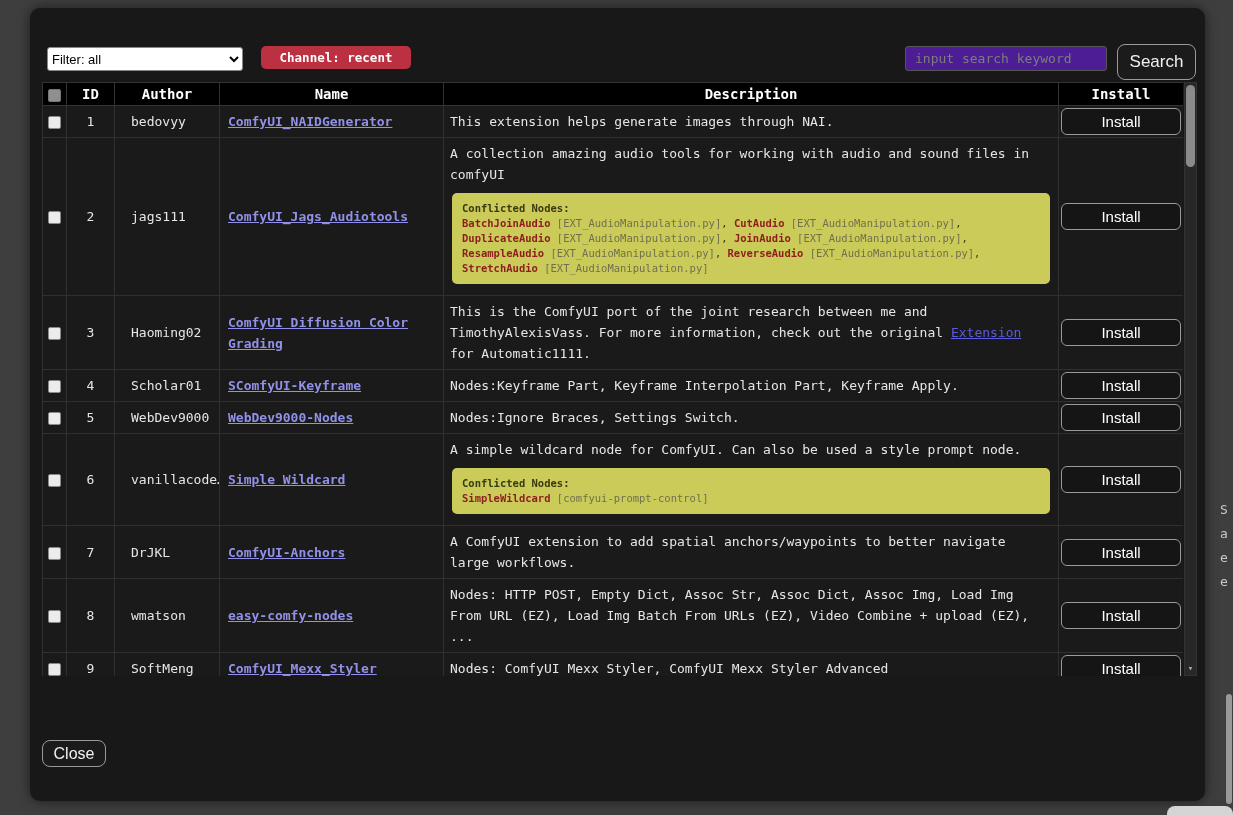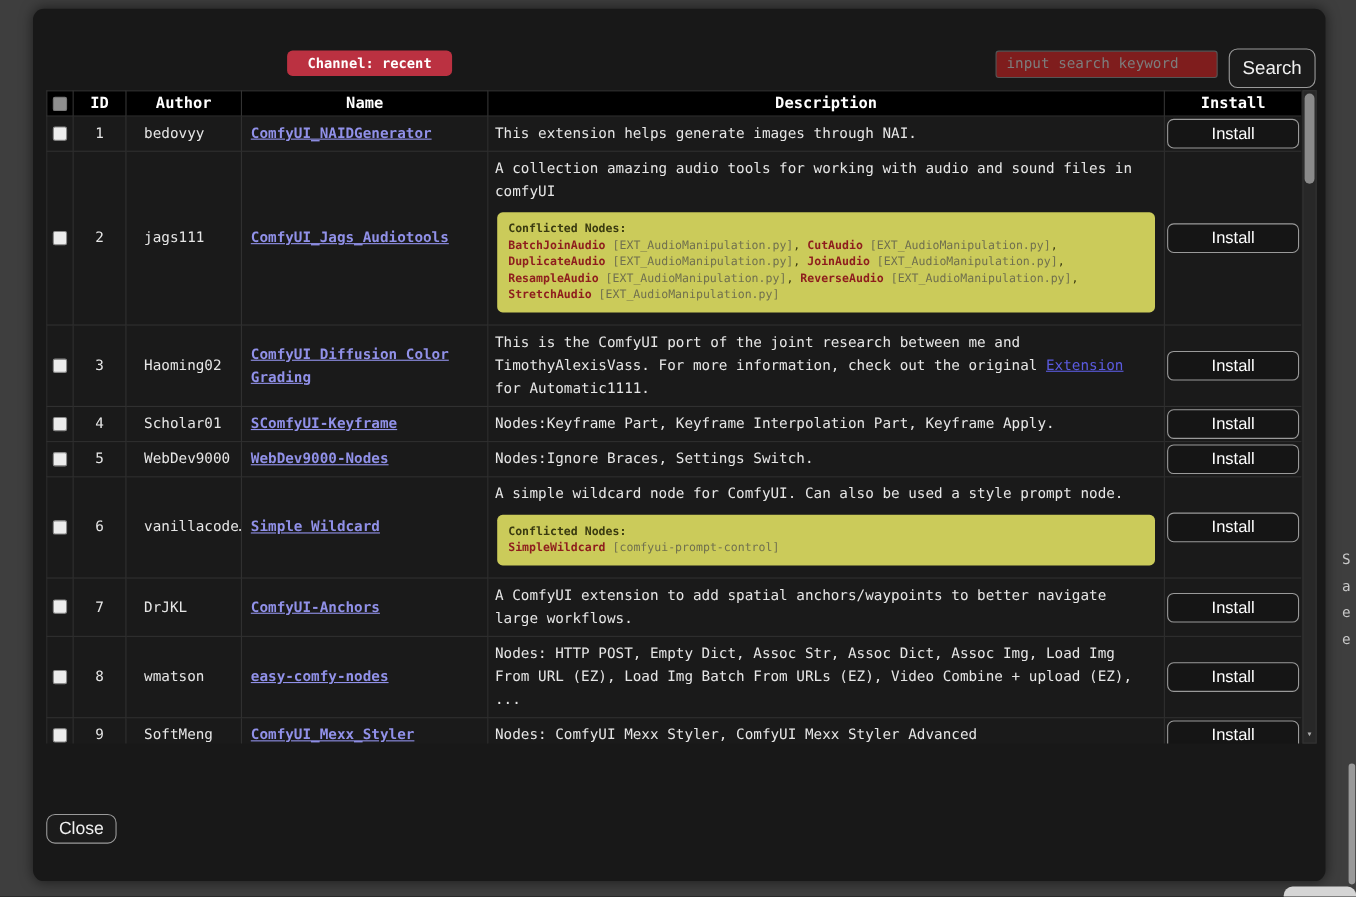--- a/index.html
+++ b/index.html
@@ -17,21 +17,21 @@
     font: 13px "Liberation Sans", sans-serif; background: #ffffff; color: #000;
     border: 1px solid #888; border-radius: 3px;
   }
   .channel-badge {
     position: absolute; left: 231px; top: 38px; width: 150px; height: 23px;
     background: #bb3141; color: #fff; font: bold 12.5px/23px "DejaVu Sans Mono", monospace;
     text-align: center; border-radius: 5px;
   }
   .search-input {
     position: absolute; left: 875px; top: 38px; width: 202px; height: 25px;
-    background: #7f1d1d; border: 1px solid #555; border-radius: 3px;
+    background: #4c1d95; border: 1px solid #555; border-radius: 3px;
     color: #ddd; font: 13px "DejaVu Sans Mono", monospace; padding: 0 9px;
   }
   .search-input::placeholder { color: #7d7d7d; }
   .search-btn {
     position: absolute; left: 1087px; top: 36px; width: 79px; height: 36px;
     background: #1b1b1b; border: 1px solid #9a9a9a; border-radius: 8px;
     color: #f0f0f0; font: 17px "Liberation Sans", sans-serif; cursor: pointer;
   }
 
   
@@ -107,20 +107,23 @@
   .corner-sliver {
     position: absolute; left: 1167px; top: 806px; width: 66px; height: 14px;
     background: #d5d5d5; border-radius: 8px 8px 0 0;
   }
 </style>
 </head>
 <body>
 
 <div class="dialog">
 
+  <select class="filter-select">
+    <option>Filter: all</option>
+  </select>
 
   <div class="channel-badge">Channel: recent</div>
 
   <input class="search-input" type="text" placeholder="input search keyword" style="">
 
   <button class="search-btn">Search</button>
 
   <div class="table-wrap">
     <table>
       <colgroup>

